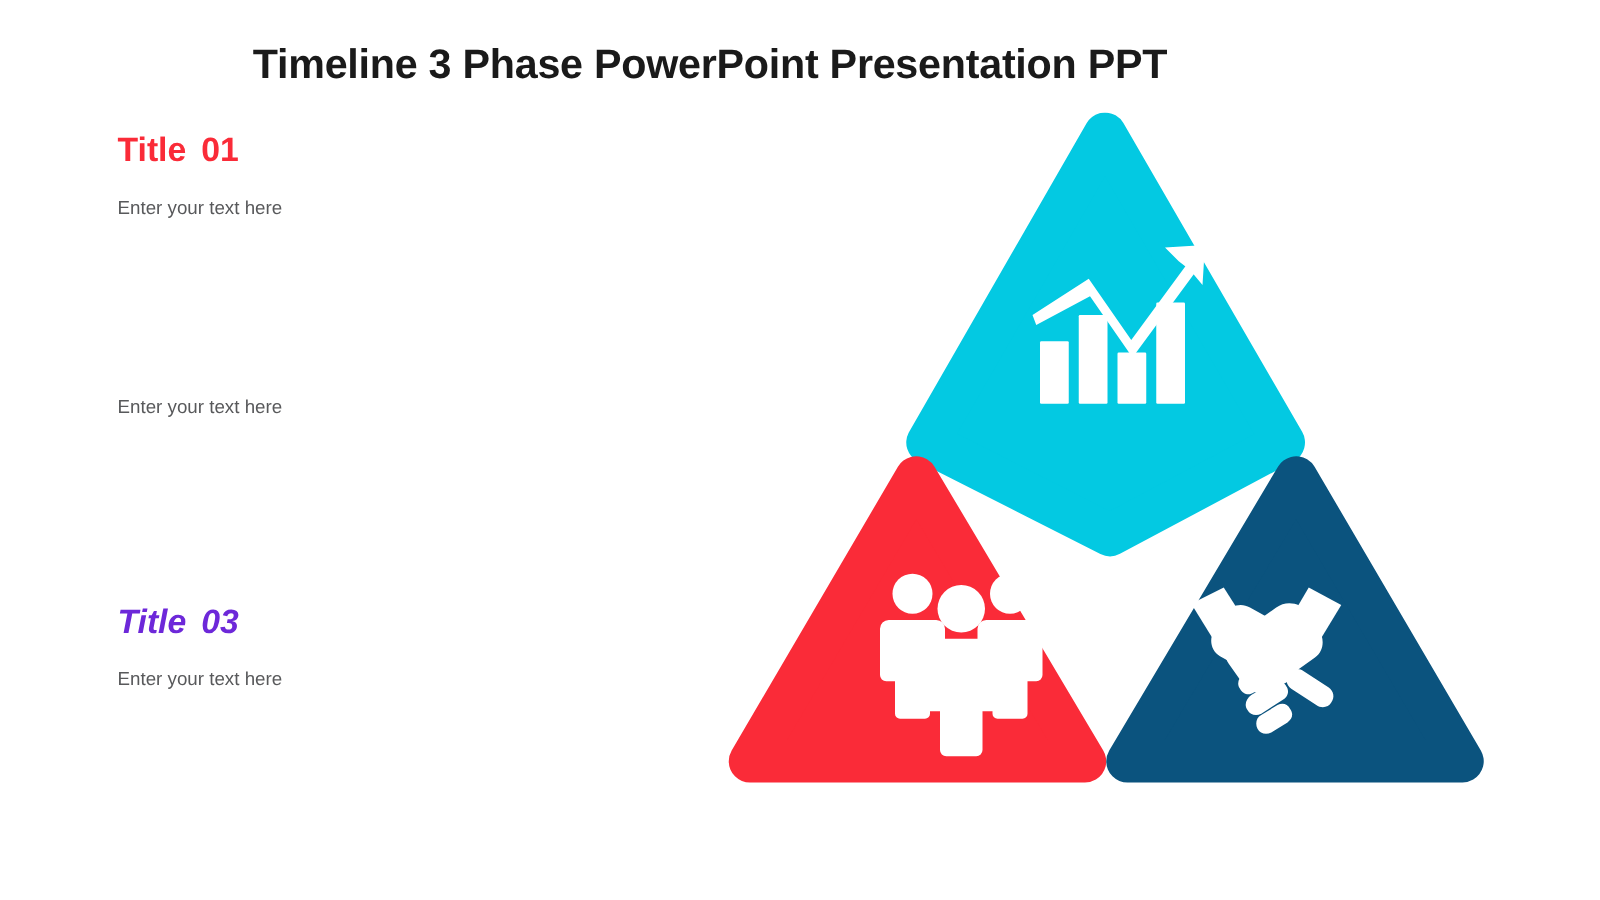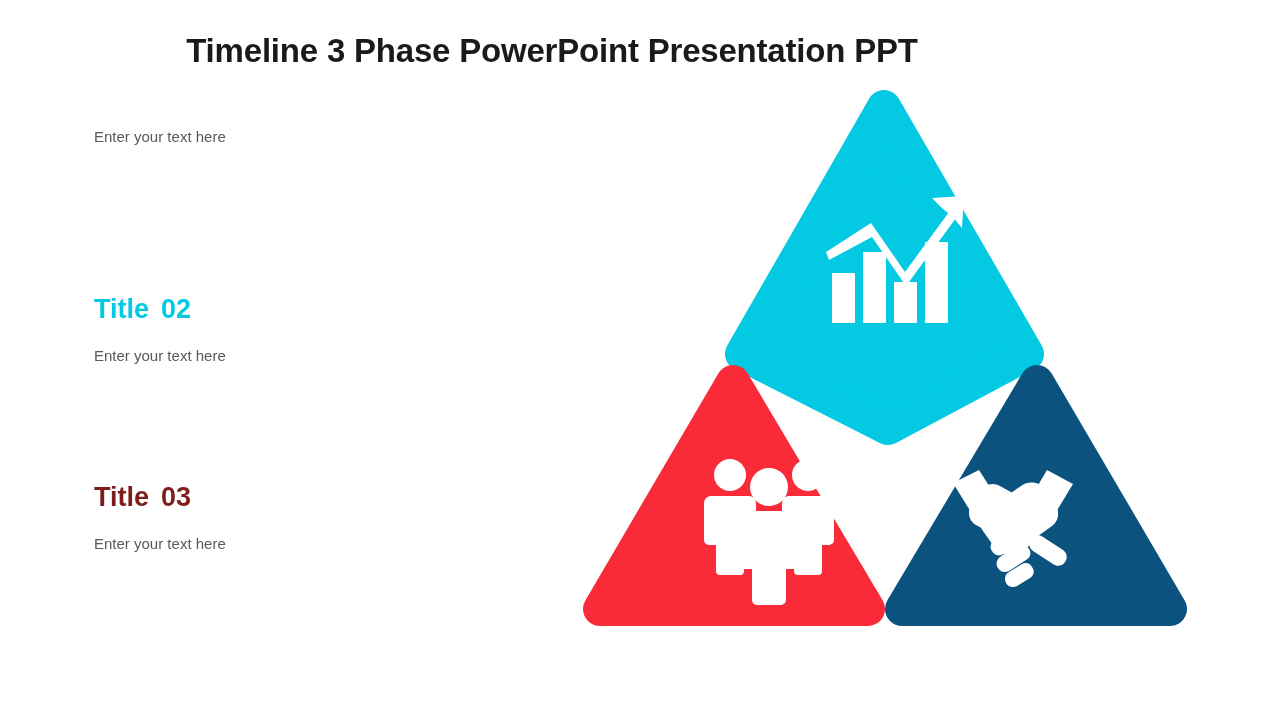--- a/index.html
+++ b/index.html
@@ -19,21 +19,21 @@
   .slide {
     position: relative;
     width: 1280px;
     height: 720px;
     background: #ffffff;
   }
 
   
   .slide-title {
     position: absolute;
-    left: 0;
+    left: 16px;
     top: 32px;
     width: 1104px;
     text-align: center;
     font-size: 33px;
     font-weight: bold;
     color: #1a1a1a;
     letter-spacing: -0.2px;
     white-space: nowrap;
   }
 
@@ -89,32 +89,32 @@
 </head>
 <body style="background: rgb(255, 255, 255);">
 
 <div class="slide">
 
   <div class="slide-title" style="color: rgb(26, 26, 26);">Timeline 3 Phase PowerPoint Presentation PPT</div>
 
   <div class="text-blocks">
 
     <div class="text-block b1">
-      <p class="block-desc" style="color: rgb(88, 89, 91);">Enter your text here</p>
-    </div>
-
-    <div class="text-block b2">
-      <div class="block-title" style="color: rgb(3, 201, 226);">
-        <span>Title</span><span class="num">02</span>
+      <div class="block-title" style="color: rgb(250, 43, 56);">
+        <span>Title</span><span class="num">01</span>
       </div>
       <p class="block-desc" style="color: rgb(88, 89, 91);">Enter your text here</p>
     </div>
 
+    <div class="text-block b2">
+      <p class="block-desc" style="color: rgb(88, 89, 91);">Enter your text here</p>
+    </div>
+
     <div class="text-block b3">
-      <div class="block-title" style="color: #7f1d1d;">
+      <div class="block-title" style="color: #6d28d9; font-style: italic;">
         <span>Title</span><span class="num">03</span>
       </div>
       <p class="block-desc" style="color: rgb(88, 89, 91);">Enter your text here</p>
     </div>
 
   </div>
 
   <div class="diagram">
     <svg viewBox="0 0 620 545" xmlns="http://www.w3.org/2000/svg">
 

